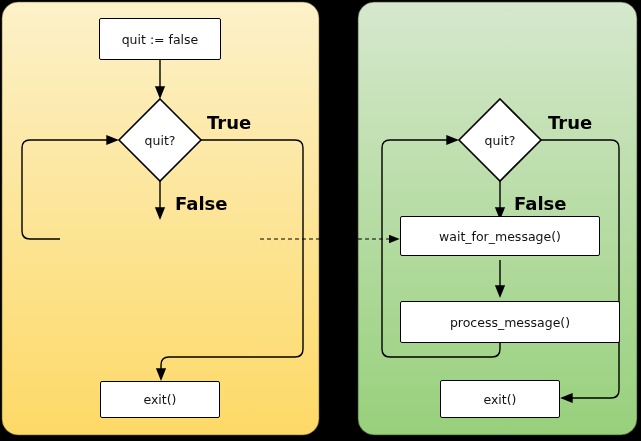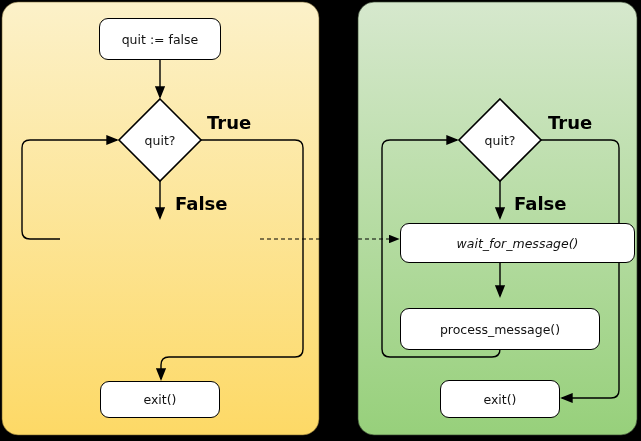--- a/index.html
+++ b/index.html
@@ -11,21 +11,21 @@
     position:relative;
     width:641px; height:441px;
     background:#000;
     overflow:hidden;
   }
   .stage svg{ position:absolute; left:0; top:0; }
   .node{
     position:absolute;
     background:#fff;
     border:1.5px solid #000;
-    border-radius:9px;
+    border-radius:2px;
     display:flex; align-items:center; justify-content:center;
     font-size:12.5px; color:#111;
     white-space:nowrap;
     box-sizing:border-box;
   }
   .diamond-label{
     position:absolute;
     display:flex; align-items:center; justify-content:center;
     font-size:12.5px; color:#111;
     pointer-events:none;
@@ -76,20 +76,20 @@
   </svg>
 
   <div class="node" style="left:99px; top:18px; width:122px; height:42px;">quit := false</div>
   <div class="diamond-label" style="left:110px; top:130px; width:100px; height:20px;">quit?</div>
   <div class="node" style="left:100px; top:381px; width:120px; height:37px;">exit()</div>
 
   <div class="edge-label" style="left:207px; top:112px;">True</div>
   <div class="edge-label" style="left:175px; top:193px;">False</div>
 
   <div class="diamond-label" style="left:450px; top:130px; width:100px; height:20px;">quit?</div>
-  <div class="node" style="left:400px; top:223px; width:235px; height:40px;font-style:italic;">wait_for_message()</div>
-  <div class="node" style="left:400px; top:308px; width:200px; height:42px;">process_message()</div>
+  <div class="node" style="left:400px; top:216px; width:200px; height:40px;">wait_for_message()</div>
+  <div class="node" style="left:400px; top:301px; width:220px; height:42px;">process_message()</div>
   <div class="node" style="left:440px; top:380px; width:120px; height:38px;">exit()</div>
 
   <div class="edge-label" style="left:548px; top:112px;">True</div>
   <div class="edge-label" style="left:514px; top:193px;">False</div>
 
 </div>
 
 </body></html>

